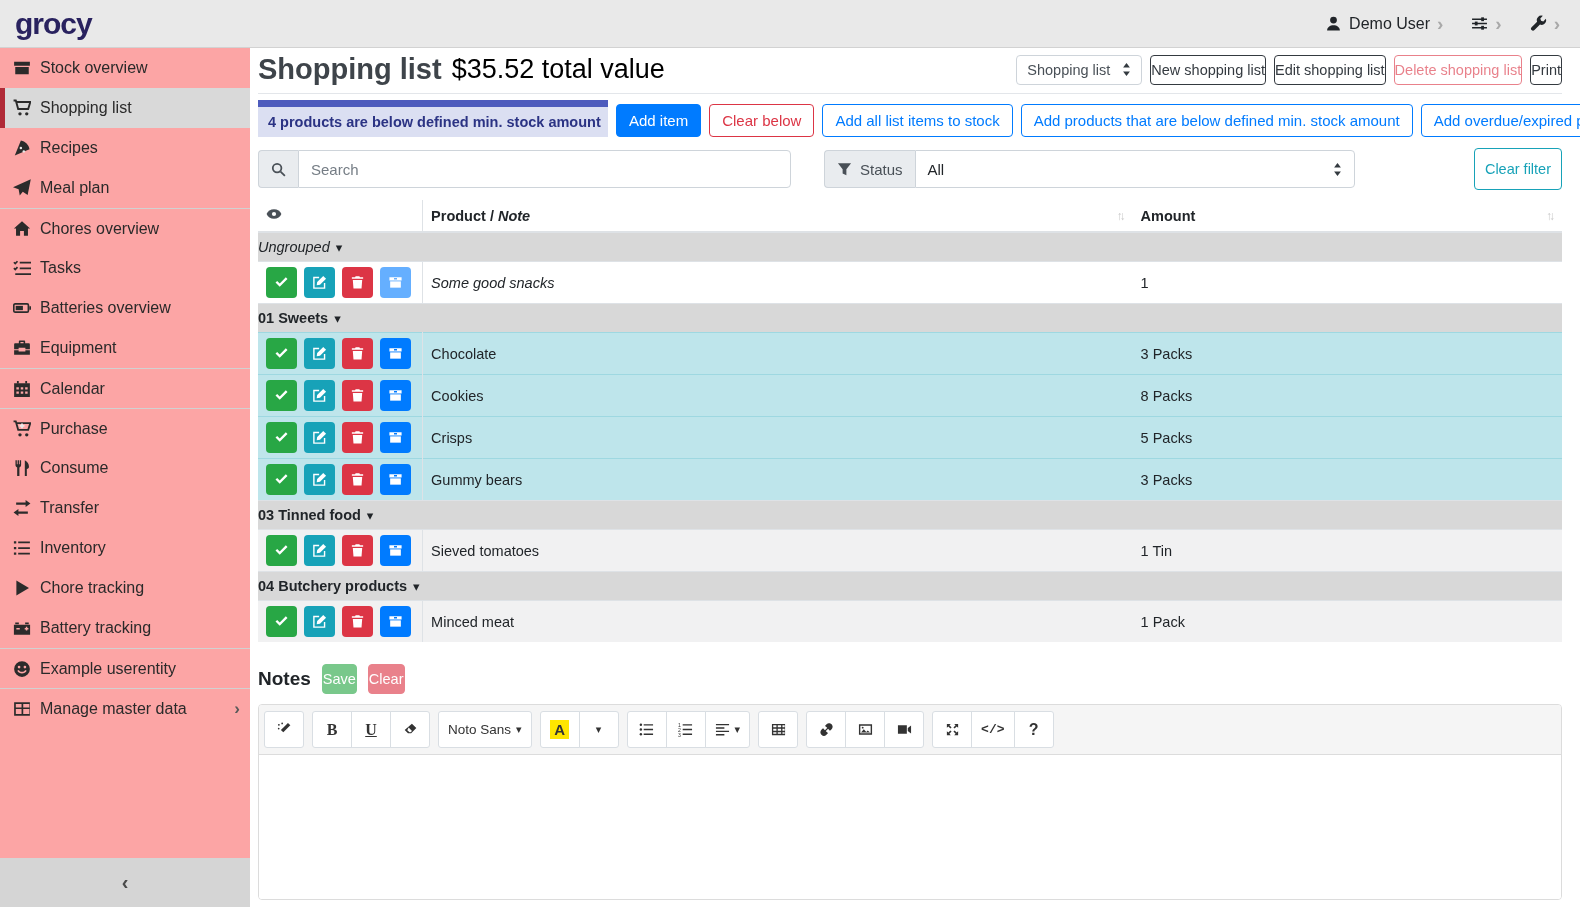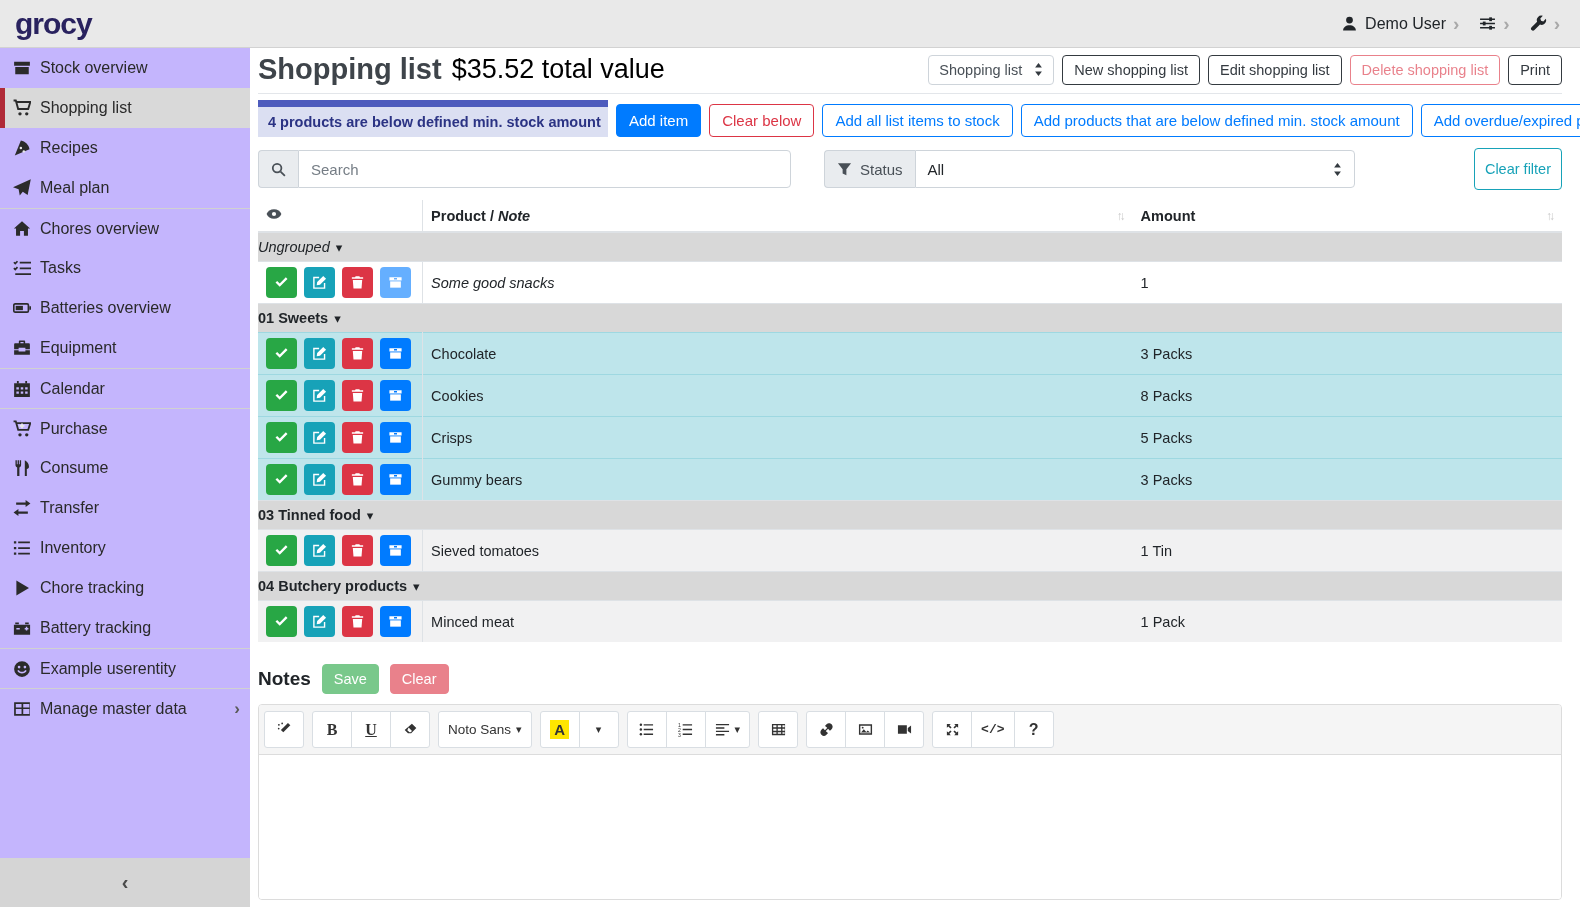--- a/index.html
+++ b/index.html
@@ -7,46 +7,46 @@
     font-family:"Liberation Sans","DejaVu Sans",sans-serif; color:#212529; }
   .app { display:grid; width:1580px; height:907px;
     grid-template-columns:250px 1fr; grid-template-rows:48px 1fr;
     grid-template-areas:"top top" "side main"; }
 
   
   .topbar { grid-area:top; background:#e9e9e9; border-bottom:1px solid #d2d2d2;
     display:flex; align-items:center; }
   .logo { width:250px; padding-left:15px; font-size:30px; font-weight:800;
     letter-spacing:-1px; color:#29225f; }
-  .topbar-right { margin-left:auto; display:flex; align-items:center; gap:20px; padding-right:20px; }
+  .topbar-right { margin-left:auto; display:flex; align-items:center; gap:28px; padding-right:20px; }
   .tb-item { display:flex; align-items:center; gap:7px; font-size:16px; color:#212529; cursor:pointer; }
   .tb-item svg { width:17px; height:17px; fill:#212529; }
   .chev { color:#a9a9a9; font-size:19px; font-weight:700; line-height:1; }
 
   
-  .sidebar { grid-area:side; background:#c4b5fd; position:relative; overflow:hidden; }
+  .sidebar { grid-area:side; background:#fca5a5; position:relative; overflow:hidden; }
   .nav-item { display:flex; align-items:center; gap:9px; height:40px; padding:0 10px 0 13px;
     font-size:16px; color:#2a2a2a; cursor:pointer; }
   .nav-item svg { width:18px; height:18px; fill:#2b2b2b; flex:none; }
   .nav-item.active { background:#d9d9d9; box-shadow:inset 5px 0 0 #b02a37; }
   .nav-item.div-top { border-top:1px solid #d1d1d1; }
   .nav-chev { margin-left:auto; color:#5a5a5a; font-size:17px; font-weight:700; }
   .collapse-bar { position:absolute; bottom:0; left:0; right:0; height:49px; background:#d5d5d5;
     display:flex; align-items:center; justify-content:center; font-size:20px; font-weight:700;
     color:#4a4a4a; cursor:pointer; }
 
   
   main { grid-area:main; background:#fff; padding:0 18px 0 8px; overflow:hidden; }
 
   .page-head { display:flex; align-items:center; border-bottom:1px solid #e3e6ea; padding:5px 0 7px; }
   .title { font-size:29px; font-weight:600; color:#3e444a; }
   .subtitle { font-size:27px; color:#000000; margin-left:10px; font-weight:400; }
   .head-actions { margin-left:auto; display:flex; align-items:center; gap:8px; }
 
-  .btn { border-radius:4px; font-size:14.5px; padding:6px 11px; background:#fff;
+  .btn { border-radius:4px; font-size:14.5px; padding:6px 0; background:#fff;
     border:1px solid #343a40; color:#343a40; cursor:pointer; white-space:nowrap;
     font-family:inherit; display:inline-flex; align-items:center; gap:6px; }
   .btn-outline-danger { border-color:#dc3545; color:#dc3545; }
   .btn-outline-primary { border-color:#007bff; color:#007bff; }
   .btn-outline-info { border-color:#17a2b8; color:#17a2b8; }
   .btn-primary { background:#007bff; border-color:#007bff; color:#fff; }
   .btn-success { background:#28a745; border-color:#28a745; color:#fff; }
   .btn-danger { background:#dc3545; border-color:#dc3545; color:#fff; }
   .faded { opacity:.62; }
   .sel { border:1px solid #ced4da; color:#495057; border-radius:4px; background:#fff;

